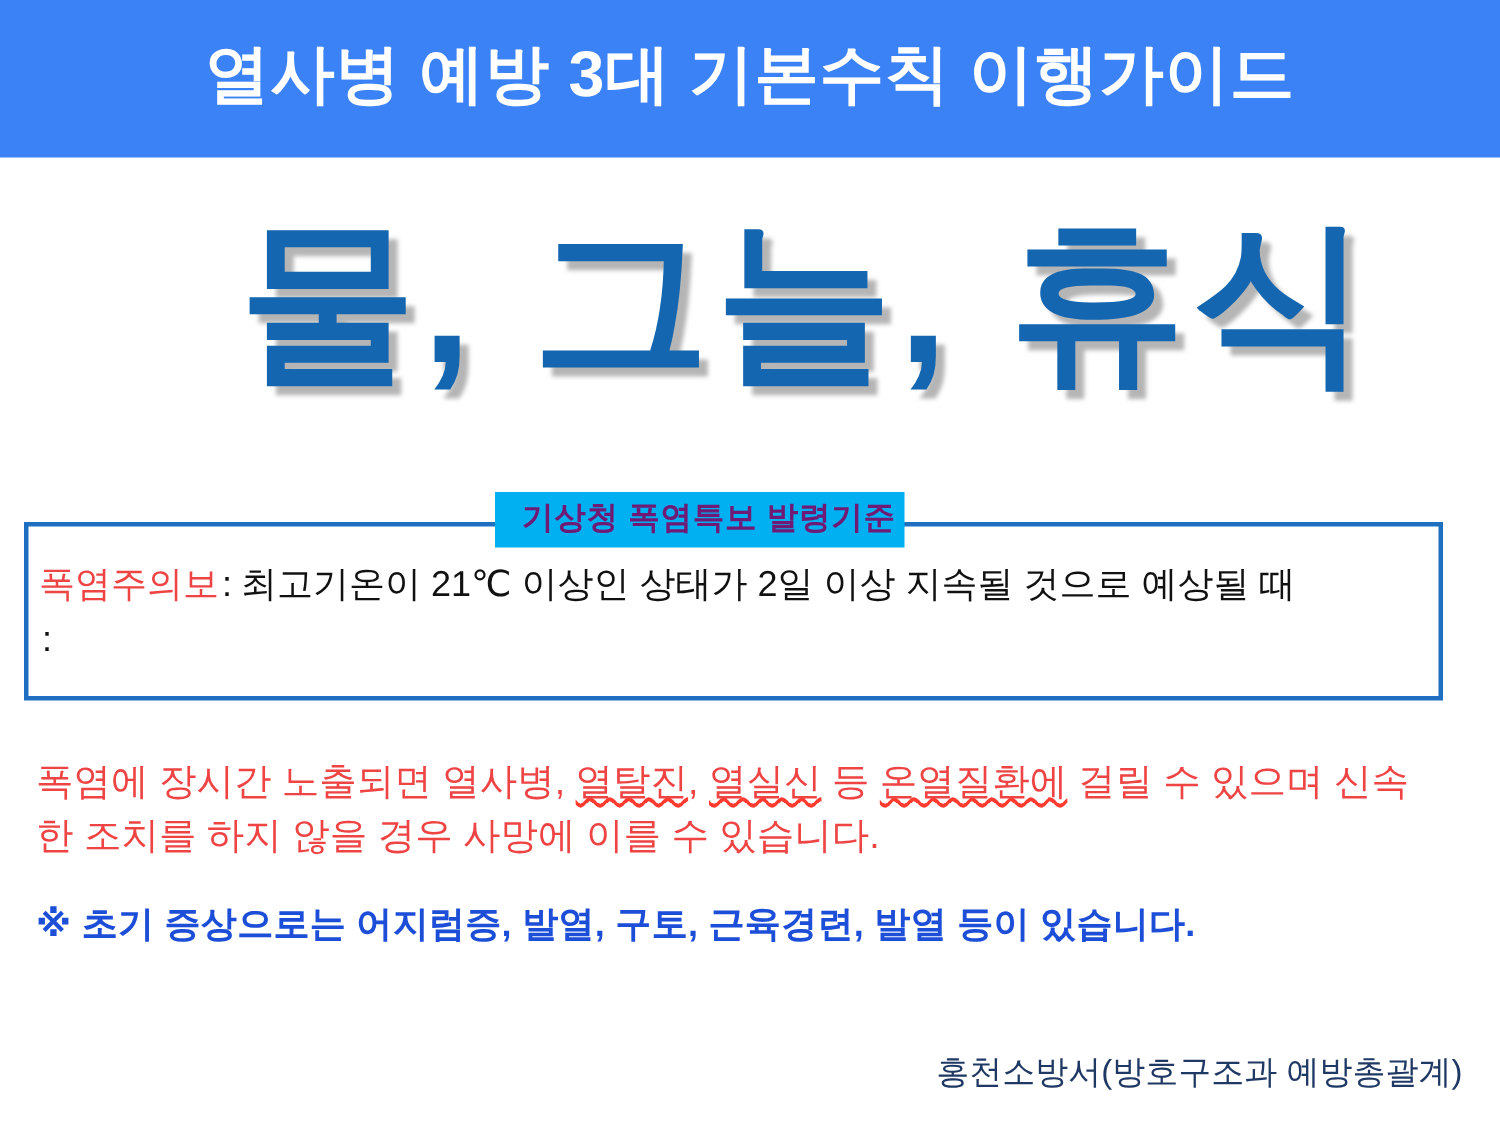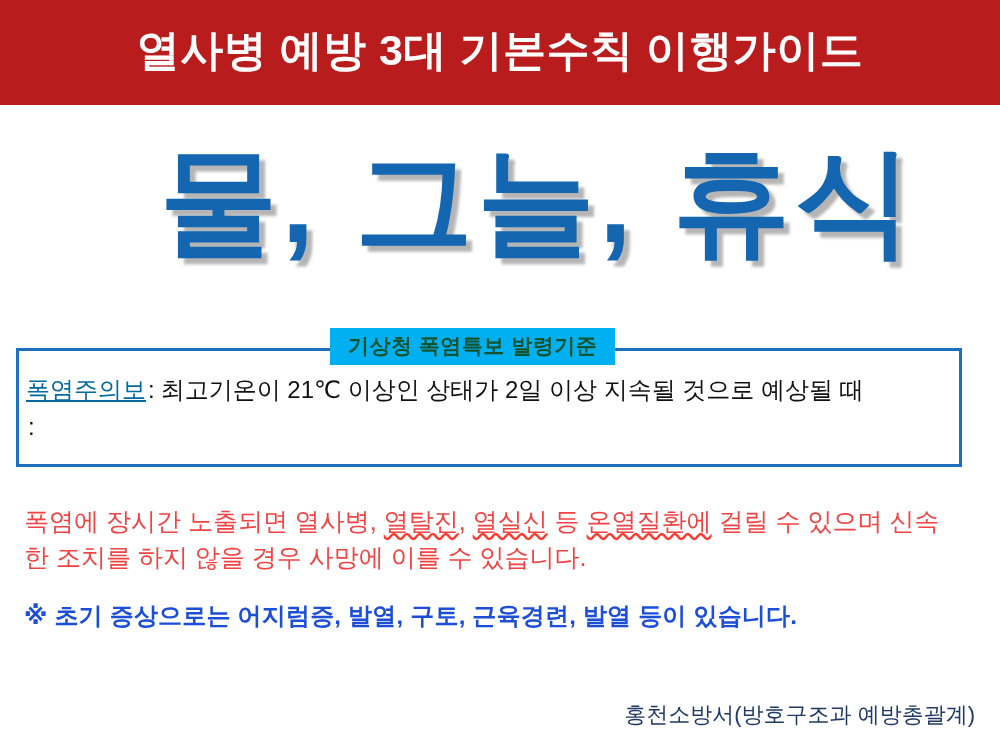--- a/index.html
+++ b/index.html
@@ -15,21 +15,21 @@
     position: relative;
   }
 
   
   .header-banner {
     position: absolute;
     left: 0;
     top: 0;
     width: 1000px;
     height: 105px;
-    background: #b91c1c;
+    background: #3b82f6;
     display: flex;
     align-items: center;
     justify-content: center;
     text-align: center;
   }
   .header-title {
     color: #ffffff;
     font-size: 43px;
     font-weight: bold;
     letter-spacing: 0.5px;
@@ -67,47 +67,46 @@
     height: 119px;
     border: 3px solid #1f6fc0;
     box-sizing: border-box;
     background: #ffffff;
   }
   .criteria-badge {
     position: absolute;
     left: 330px;
     top: 328px;
     background: #00b0f0;
-    color: #14532d;
+    color: #701a75;
     font-size: 21px;
     font-weight: bold;
-    padding: 6px 18px 8px 18px;
+    padding: 6px 6px 8px 18px;
     line-height: 1.1;
     white-space: nowrap;
     letter-spacing: 0.5px;
   }
   .criteria-lines {
     position: absolute;
     left: 26px;
     top: 374px;
     width: 930px;
   }
   .criteria-row {
     display: flex;
     align-items: baseline;
     white-space: nowrap;
     margin-bottom: 4px;
     font-size: 24px;
     line-height: 1.36;
   }
   .criteria-label {
-    color: #0369a1;
+    color: #ef4444;
     font-weight: normal;
     flex: 0 0 auto;
-    text-decoration: underline;
   }
   .criteria-label.spaced {
     letter-spacing: 7px;
   }
   .criteria-sep {
     color: #111111;
     padding: 0 6px 0 2px;
     flex: 0 0 auto;
   }
   .criteria-text {

